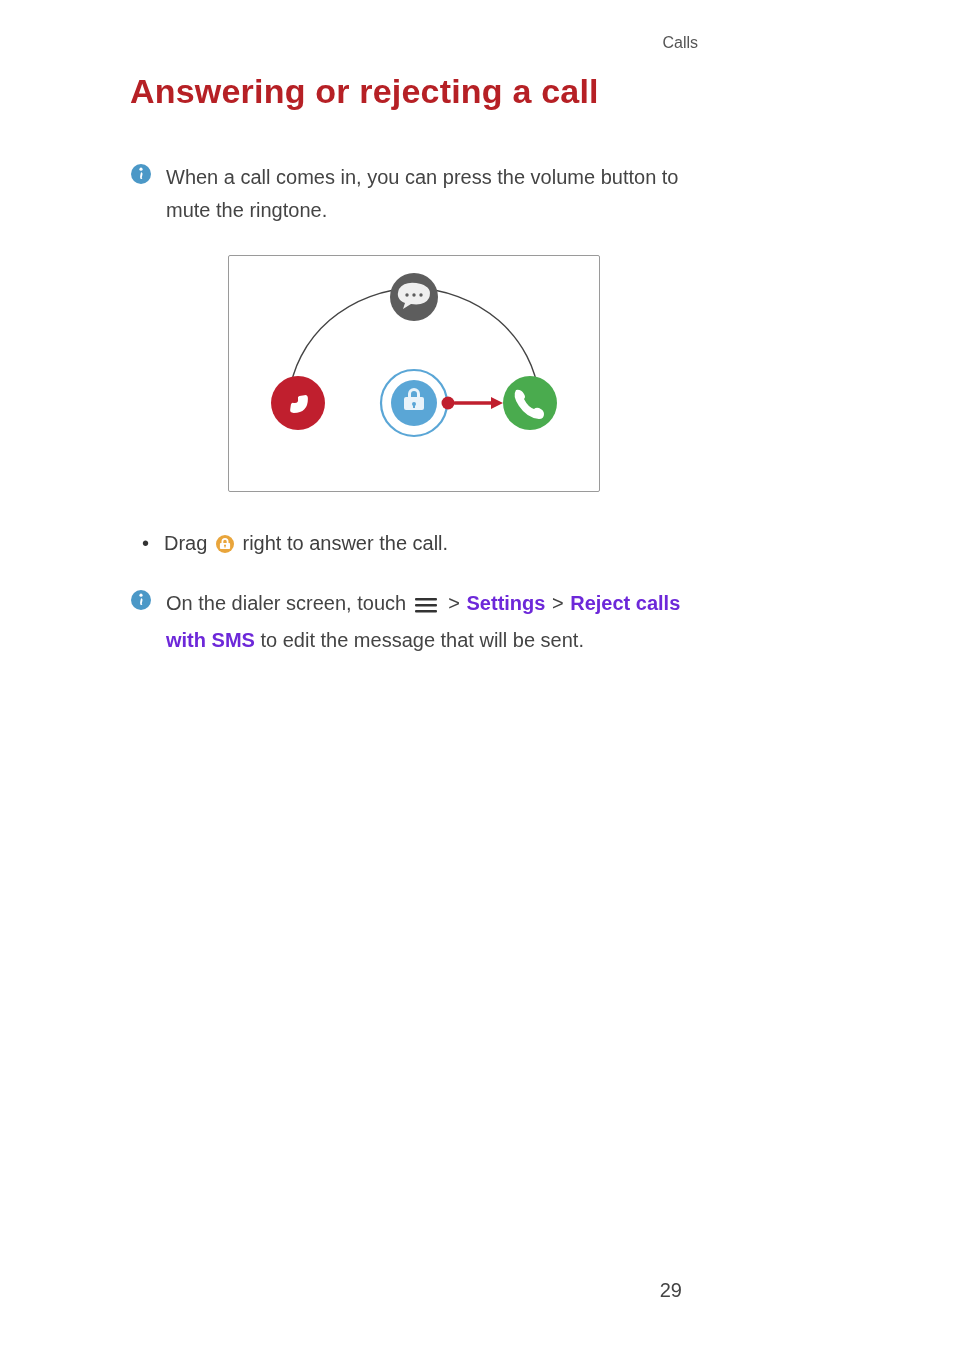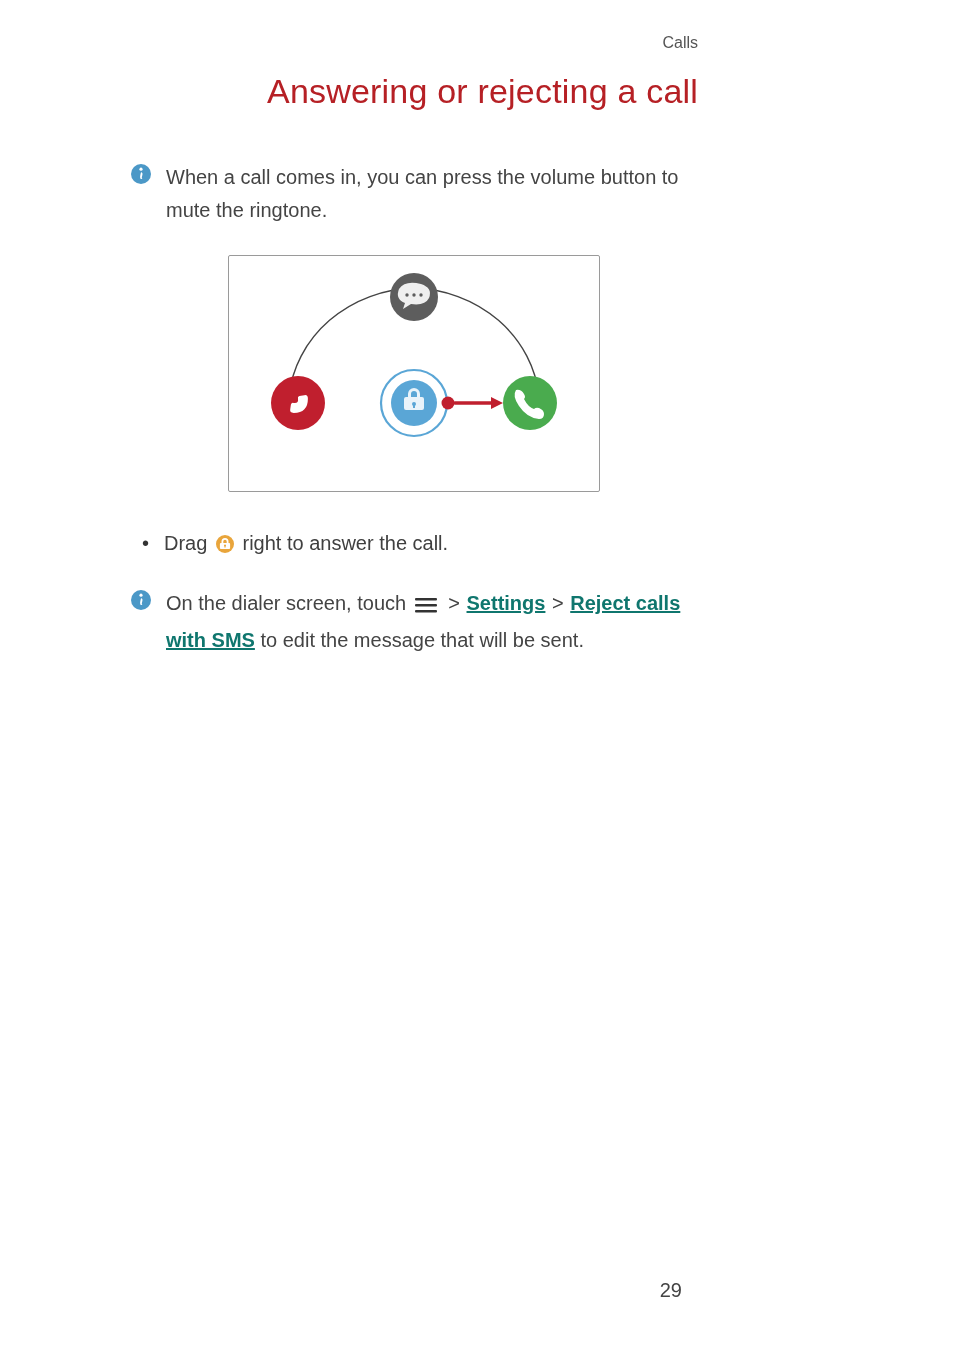--- a/index.html
+++ b/index.html
@@ -19,24 +19,23 @@
   }
   .running-head {
     text-align: right;
     font-size: 16px;
     color: #555;
     margin-bottom: 20px;
   }
   h1.title {
     color: #b62025;
     font-size: 34px;
-    font-weight: 400;
+    font-weight: 700;
     margin: 0 0 50px 0;
     letter-spacing: 0.2px;
-    text-align: right;
   }
   .tip-row {
     display: flex;
     align-items: flex-start;
     margin-left: 0px;
     margin-bottom: 28px;
   }
   .tip-row .tip-icon {
     flex: 0 0 auto;
     margin-right: 14px;
@@ -84,21 +83,21 @@
   .inline-icon {
     display: inline-block;
     vertical-align: -4px;
     margin: 0 2px;
   }
   .menu-icon {
     display: inline-block;
     vertical-align: -4px;
     margin: 0 4px 0 2px;
   }
-  .bold { font-weight: 700; color: #0f766e; text-decoration: underline; }
+  .bold { font-weight: 700; color: #6d28d9; }
   .gt { margin: 0 1px; }
   .page-number {
     position: absolute;
     bottom: 50px;
     right: 106px;
     font-size: 20px;
     color: #444;
   }
 </style>
 </head>

